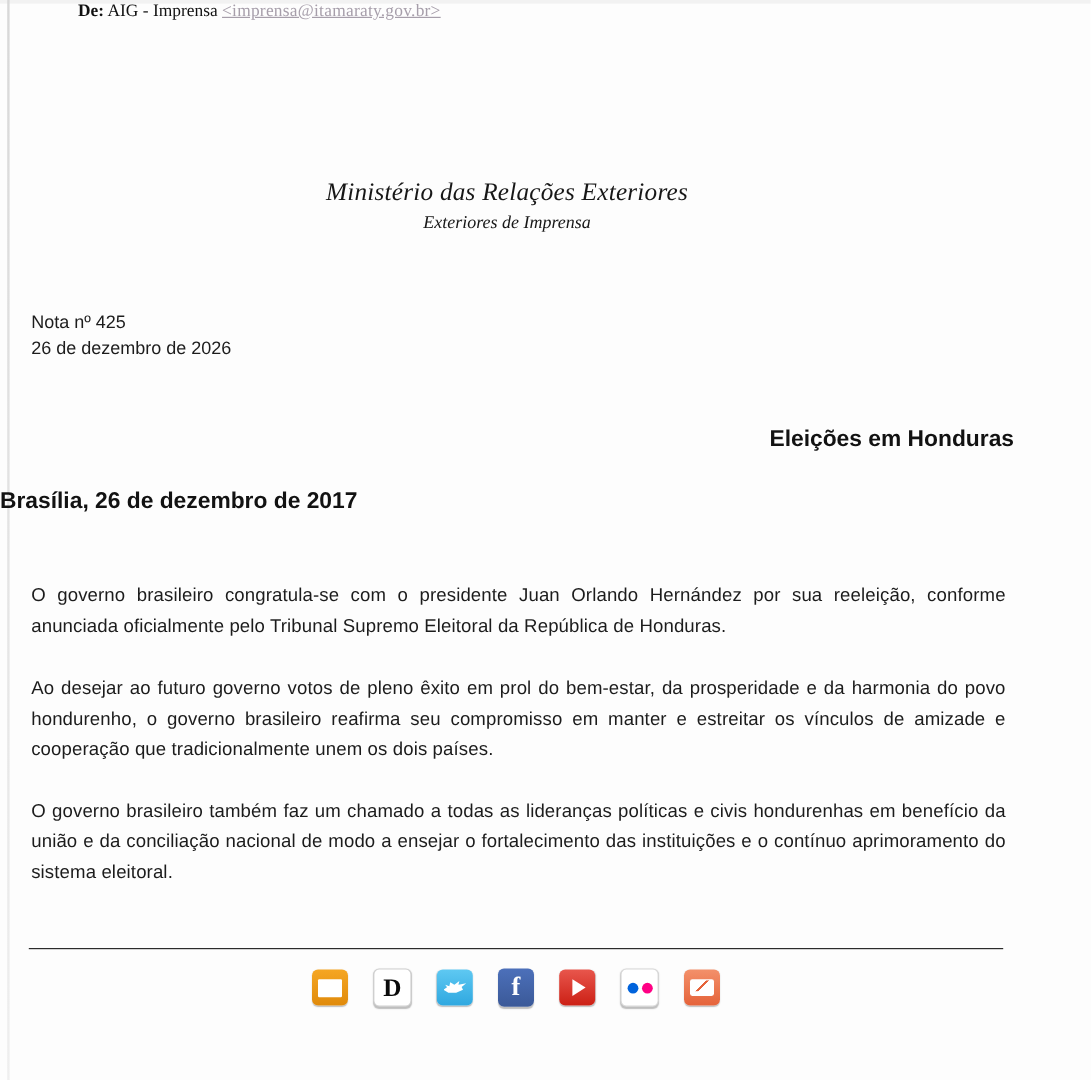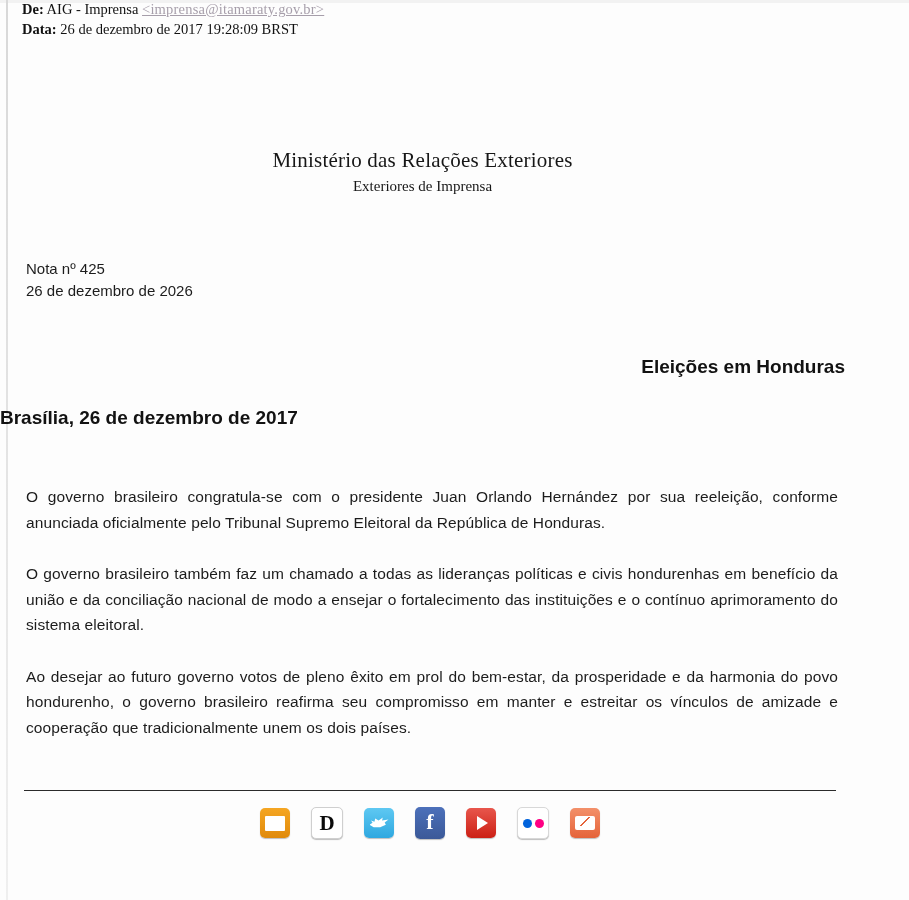--- a/index.html
+++ b/index.html
@@ -46,20 +46,21 @@
     top: 0px;
     width: 600px;
     font-family: "Liberation Serif", serif;
     font-size: 14.5px;
     line-height: 19px;
     color: #111;
   }
   .mail-header .row {
     white-space: nowrap;
     margin-bottom: 1px;
+    margin-left: 43px;
   }
   .mail-header .lbl {
     font-weight: bold;
   }
   .mail-header .val {
     font-weight: normal;
   }
   .mail-header .subject .val {
     font-weight: bold;
   }
@@ -71,20 +72,21 @@
   }
 
   
   .ministry {
     position: absolute;
     left: 0;
     top: 148px;
     width: 845px;
     text-align: center;
     font-family: "Liberation Serif", serif;
+    font-style: italic;
   }
   .ministry .line1 {
     font-size: 21px;
     color: #171717;
     letter-spacing: 0.2px;
   }
   .ministry .line2 {
     font-size: 15px;
     color: #171717;
     margin-top: 5px;
@@ -264,43 +266,39 @@
 <div class="page">
   <div class="scan-top-shadow"></div>
   <div class="scan-left-edge"></div>
 
   <div class="mail-header">
     <div class="row from">
       <span class="lbl">De:</span>
       <span class="val">AIG - Imprensa</span>
       <span class="mail-link">&lt;imprensa@itamaraty.gov.br&gt;</span>
     </div>
-    <div class="row date">
-      <span class="lbl">Data:</span>
-      <span class="val">26 de dezembro de 2017 19:28:09 BRST</span>
-    </div>
   </div>
 
   <div class="ministry">
     <div class="line1">Ministério das Relações Exteriores</div>
     <div class="line2">Exteriores de Imprensa</div>
   </div>
 
   <div class="nota">
     <div>Nota nº 425</div>
     <div>26 de dezembro de 2026</div>
   </div>
 
   <div class="doc-title">Eleições em Honduras</div>
   <div class="doc-subtitle">Brasília, 26 de dezembro de 2017</div>
 
   <div class="body-text">
     <p>O governo brasileiro congratula-se com o presidente Juan Orlando Hernández por sua reeleição, conforme anunciada oficialmente pelo Tribunal Supremo Eleitoral da República de Honduras.</p>
+    <p>Ao desejar ao futuro governo votos de pleno êxito em prol do bem-estar, da prosperidade e da harmonia do povo hondurenho, o governo brasileiro reafirma seu compromisso em manter e estreitar os vínculos de amizade e cooperação que tradicionalmente unem os dois países.</p>
     <p>O governo brasileiro também faz um chamado a todas as lideranças políticas e civis hondurenhas em benefício da união e da conciliação nacional de modo a ensejar o fortalecimento das instituições e o contínuo aprimoramento do sistema eleitoral.</p>
-    <p>Ao desejar ao futuro governo votos de pleno êxito em prol do bem-estar, da prosperidade e da harmonia do povo hondurenho, o governo brasileiro reafirma seu compromisso em manter e estreitar os vínculos de amizade e cooperação que tradicionalmente unem os dois países.</p>
   </div>
 
   <div class="divider"></div>
 
   <div class="social-row">
     <div class="soc soc-issuu">
       <span class="bars">
           <i></i>
           <i></i>
           <i></i>

